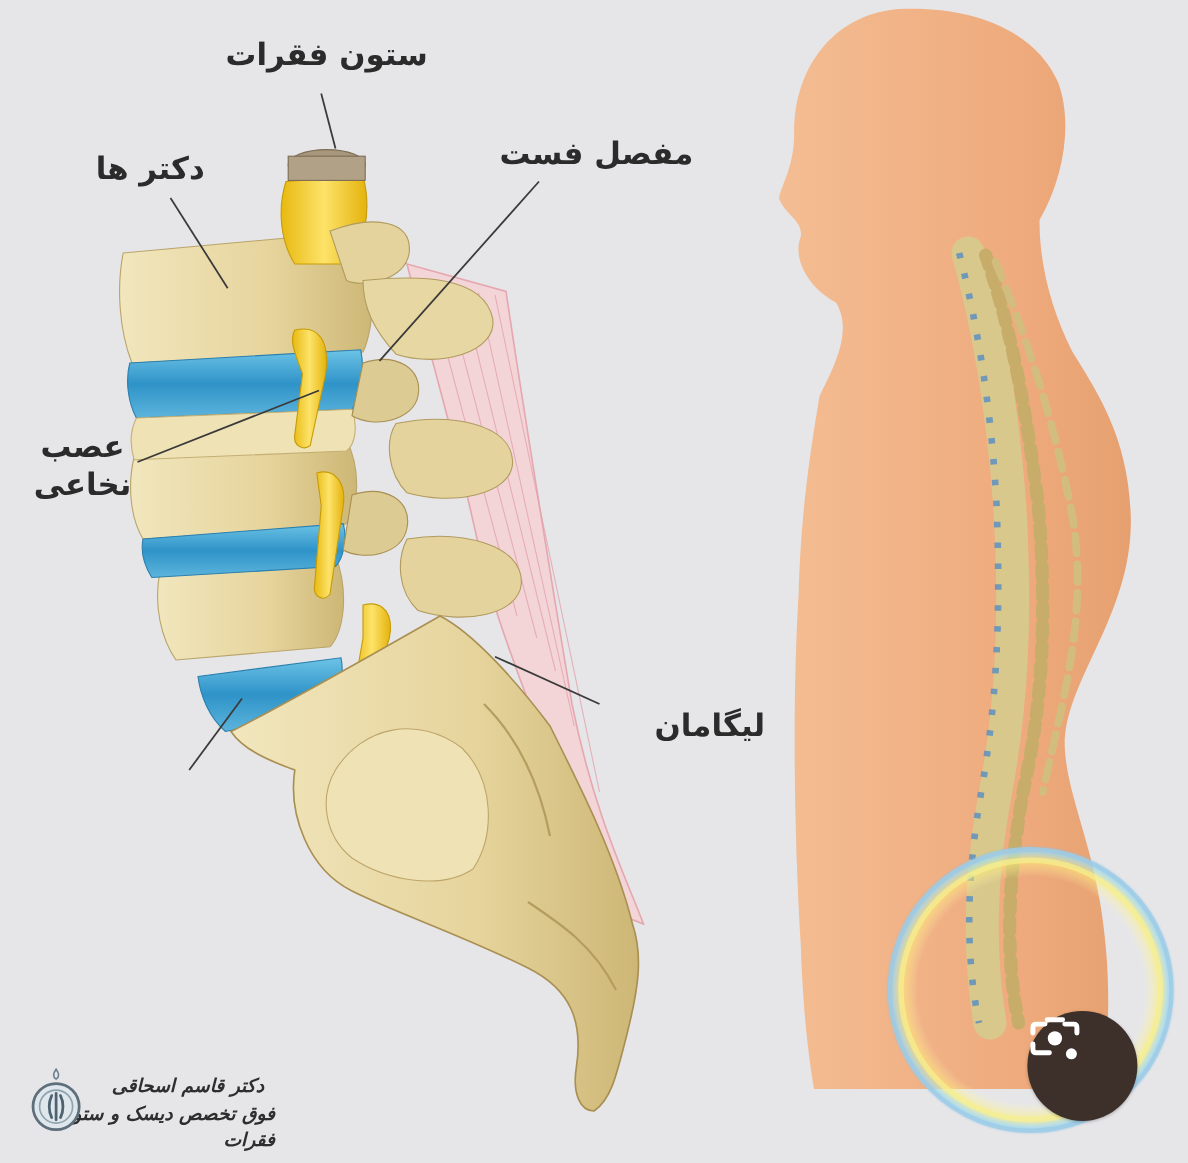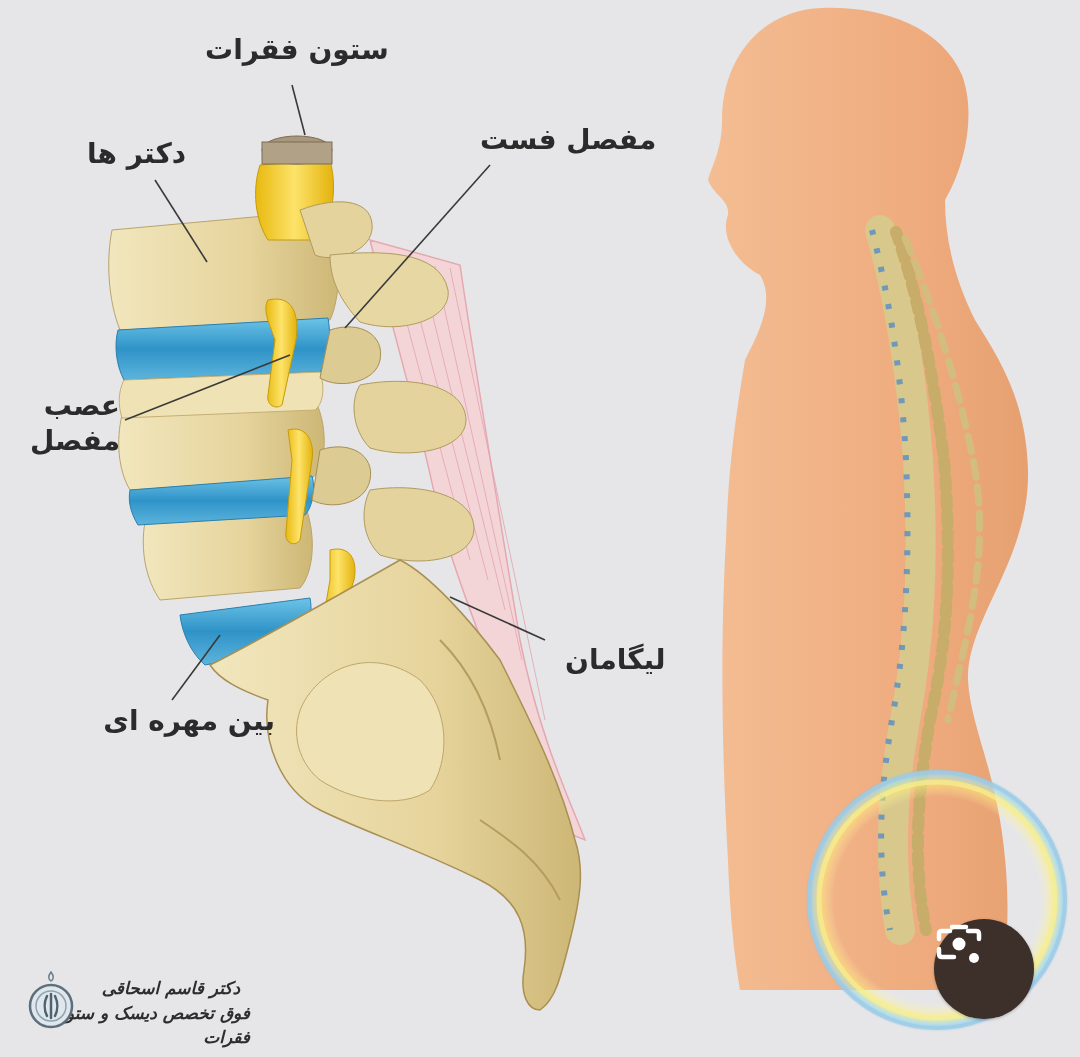--- a/index.html
+++ b/index.html
@@ -15,21 +15,21 @@
       position: absolute;
       direction: rtl;
       color: #2b2b2b;
       font-family: "DejaVu Sans", sans-serif;
       font-weight: bold;
       font-size: 28px;
       line-height: 1.25;
       white-space: nowrap;
       text-align: right;
     }
-    .label.center { text-align: right; }
+    .label.center { text-align: center; }
     .logo {
       position: absolute; left: 28px; top: 950px; width: 270px; height: 95px; margin-top: 20px;
     }
     .logo-text {
       position: absolute; right: 48px; top: 6px;
       direction: rtl; text-align: right;
       font-family: "DejaVu Serif", serif; font-style: italic; font-weight: bold;
       color: #2e2e2e; line-height: 1.45;
     }
     .logo-text .l1 { font-size: 17px; display: block; padding-right: 10px; }
@@ -158,28 +158,27 @@
         <line x1="490" y1="165" x2="345" y2="328"></line>
         <line x1="125" y1="420" x2="290" y2="355"></line>
         <line x1="545" y1="640" x2="450" y2="597"></line>
         <line x1="172" y1="700" x2="220" y2="635"></line>
       </g>
     </g>
   </svg>
 
   <div class="label" style="left:205px; top:32px;">ستون فقرات</div>
   <div class="label" style="left:87px; top:136px;">دکتر ها</div>
-  <div class="label" style="left:480px; top:122px;text-align:right;">مفصل فست</div>
+  <div class="label" style="left:454px; top:122px;text-align:right;">مفصل فست</div>
   <div class="label center" style="left:30px; top:388px; width:90px;">
     <div>عصب</div>
-    <div>مفصل</div>
-  </div>
-  <div class="label" style="left:565px; top:642px;">لیگامان</div>
+    <div>نخاعی</div>
+  </div>
+  <div class="label" style="left:595px; top:642px;">لیگامان</div>
   <div class="label center" style="left:95px; top:703px; width:180px;">
-    <div>بین مهره ای</div>
   </div>
 
   <div class="logo">
     <div class="logo-text">
       <span class="l1">دکتر قاسم اسحاقی</span>
       <span class="l2">فوق تخصص دیسک و ستون فقرات</span>
     </div>
     <svg class="logo-mark" viewBox="0 0 46 62">
       <path d="M23 2 C20 6, 20 9, 23 11 C26 9, 26 6, 23 2 Z" fill="none" stroke="#6d7f8c" stroke-width="1.5"></path>
       <circle cx="23" cy="36" r="21" fill="#dfe7ec" stroke="#5d6f7c" stroke-width="2.5"></circle>

